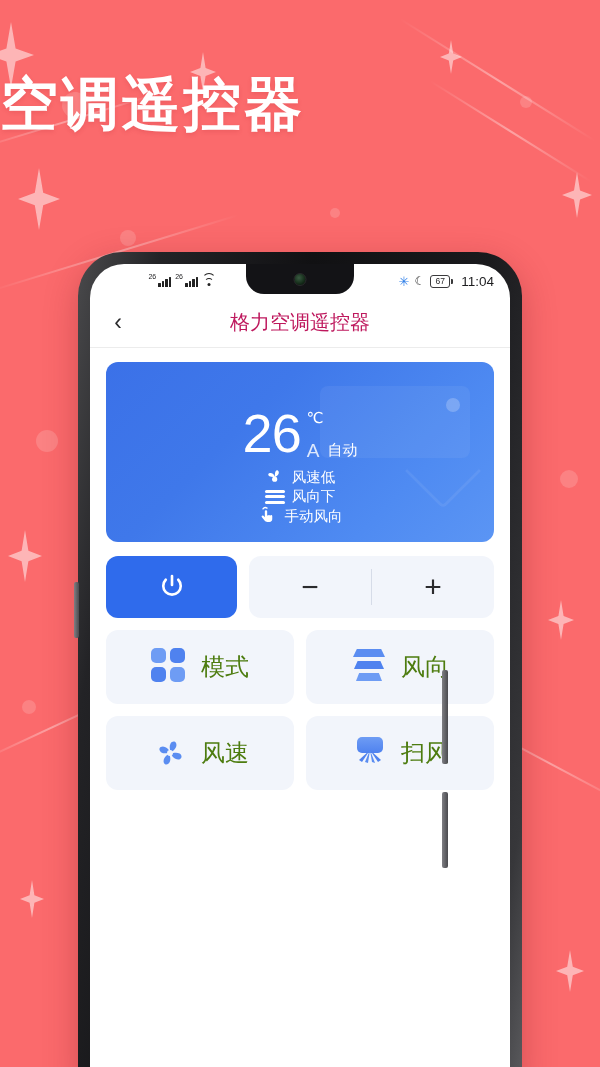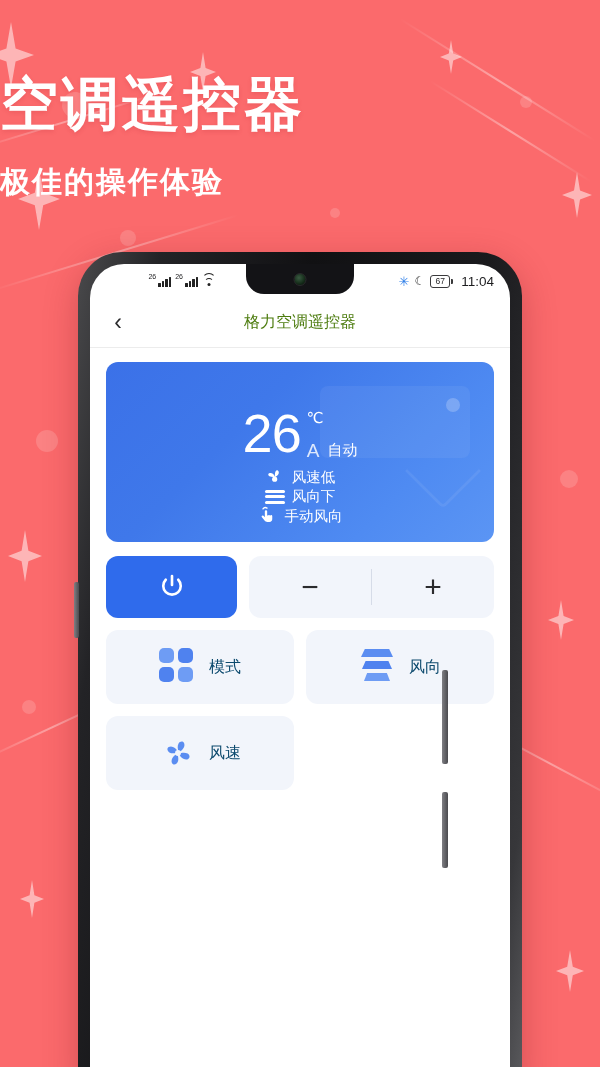--- a/index.html
+++ b/index.html
@@ -173,22 +173,22 @@
   }
   .back-btn {
     width: 48px; height: 48px;
     display:flex; align-items:center; justify-content:center;
     font-size: 23px; color:#2b2b2d; font-weight: 300;
     margin-left: 4px;
   }
   .app-title {
     position:absolute; left:0; right:0;
     text-align:center;
-    font-size: 16px;
-    color:#4d7c0f;
+    font-size: 20px;
+    color:#be185d;
   }
 
   
   .app-body { padding: 14px 16px 0 16px; background:#fff; height: calc(100% - 84px); }
 
   
   .display-card {
     position: relative;
     height: 180px;
     border-radius: 12px;
@@ -267,21 +267,21 @@
   
   .grid-btns { display:flex; flex-wrap:wrap; gap: 12px; margin-top: 12px; }
   .gbtn {
     width: calc(50% - 6px);
     height: 74px;
     border-radius: 12px;
     background: #f2f5fb;
     display:flex; align-items:center; justify-content:center;
     gap: 12px;
   }
-  .gbtn .glbl { font-size: 16px; color:#0c4a6e; }
+  .gbtn .glbl { font-size: 24px; color:#4d7c0f; }
   .gic { width: 38px; height: 38px; position:relative; }
 
   
   .ic-grid { display:grid; grid-template-columns: 1fr 1fr; grid-template-rows:1fr 1fr; gap:4px; width:34px; height:34px;}
   .ic-grid i { display:block; border-radius: 5px; background:#6e9cf4; }
   .ic-grid i:nth-child(2){ background:#4f82ef; }
   .ic-grid i:nth-child(3){ background:#4f82ef; }
 
   
   .ic-louv { width:36px; height:34px; display:flex; flex-direction:column; align-items:center; justify-content:center; gap:4px;}
@@ -327,21 +327,20 @@
     <div class="dot" style="left:120px; top:230px; width:16px; height:16px;"></div>
     <div class="dot" style="left:330px; top:208px; width:10px; height:10px;"></div>
     <div class="dot" style="left:520px; top:96px; width:12px; height:12px;"></div>
     <div class="dot" style="left:36px; top:430px; width:22px; height:22px;"></div>
     <div class="dot" style="left:560px; top:470px; width:18px; height:18px;"></div>
     <div class="dot" style="left:22px; top:700px; width:14px; height:14px;"></div>
   </div>
 
   <div class="hero">
     <div class="hero-title">空调遥控器</div>
-    <div class="hero-sub">极佳的操作体验</div>
   </div>
 
   <div class="phone">
     <div class="side-btn right-vol"></div>
     <div class="side-btn right-pwr"></div>
 
     <div class="phone-inner">
 
       <div class="notch">
         <div class="camera"></div>
@@ -487,20 +486,32 @@
                 <path d="M20 19c-2-4.5-6.5-7-9.8-5.2-2.1 1.2-1.7 4.2.7 5.6 2.6 1.5 6.5 1.1 9.1-.4z" fill="#5b8df1"></path>
                 <path d="M21 19c4.5-2 7-6.5 5.2-9.8-1.2-2.1-4.2-1.7-5.6.7-1.5 2.6-1.1 6.5.4 9.1z" fill="#5b8df1"></path>
                 <path d="M21 21c2 4.5 6.5 7 9.8 5.2 2.1-1.2 1.7-4.2-.7-5.6-2.6-1.5-6.5-1.1-9.1.4z" fill="#5b8df1"></path>
                 <path d="M19 21c-4.5 2-7 6.5-5.2 9.8 1.2 2.1 4.2 1.7 5.6-.7 1.5-2.6 1.1-6.5-.4-9.1z" fill="#5b8df1"></path>
                 <circle cx="20" cy="20" r="3.1" fill="#f2f5fb"></circle>
               </svg>
             </div>
             <div class="glbl">风速</div>
           </div>
 
+          <div class="gbtn">
+            <div class="gic ic-swing">
+              <div class="unit"></div>
+              <svg viewBox="0 0 38 20" width="38" height="20" style="position:absolute; bottom:2px; left:0;" aria-hidden="true">
+                <path d="M19 1 L8 11 L11 13 Z" fill="#4f82ef"></path>
+                <path d="M19 1 L14 13 L17 14 Z" fill="#5b8df1"></path>
+                <path d="M19 1 L24 14 L21 13 Z" fill="#5b8df1"></path>
+                <path d="M19 1 L30 11 L27 13 Z" fill="#4f82ef"></path>
+              </svg>
+            </div>
+            <div class="glbl">扫风</div>
+          </div>
 
         </div>
 
         <div class="bottom-fill"></div>
       </div>
     </div>
   </div>
 
   <div class="side-btn left-vol" style="position:absolute;left:74px;top:582px;"></div>
 </div>

